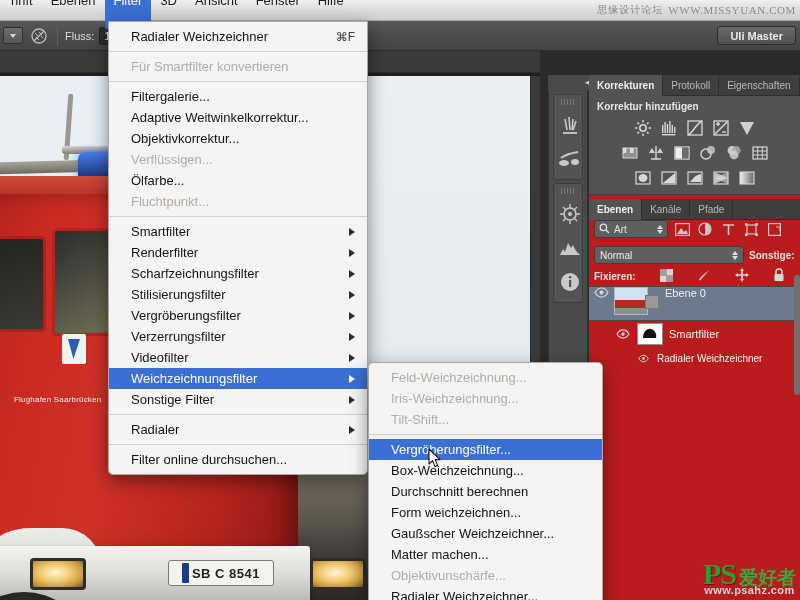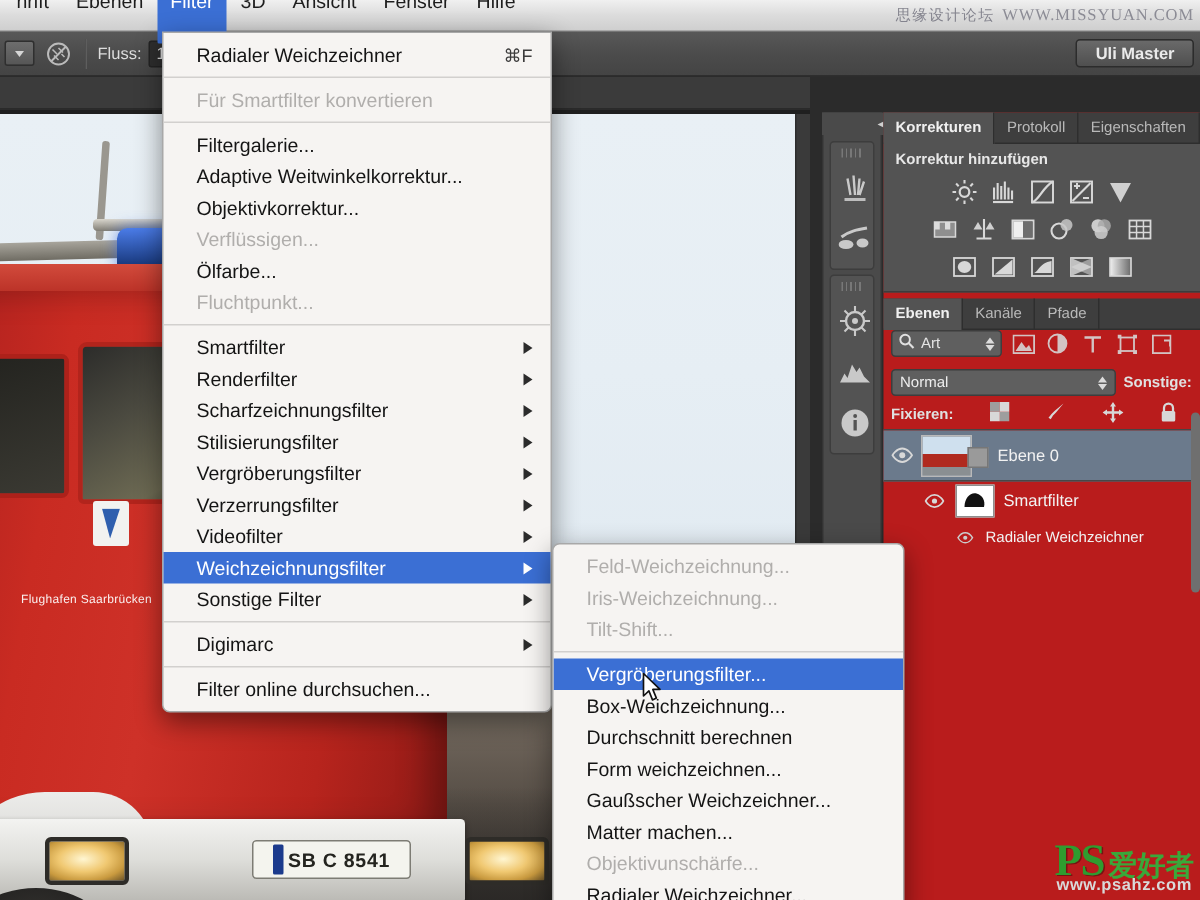--- a/index.html
+++ b/index.html
@@ -262,21 +262,21 @@
   .blend-row{display:flex;align-items:center;height:22px;padding:0 5px;gap:5px;}
   .blend-select{
     flex:0 0 150px;height:18px;background:#5f5f5f;border:1px solid #3d3d3d;border-radius:3px;
     color:#eee;font-size:10px;display:flex;align-items:center;padding:0 5px;
   }
   .lbl{font-size:10px;color:#e0e0e0;font-weight:bold;white-space:nowrap;}
   .numfield{height:17px;background:#434343;border:1px solid #2f2f2f;border-radius:2px;color:#eee;font-size:10px;display:flex;align-items:center;padding:0 3px;}
 
   .lock-row{display:flex;align-items:center;height:21px;padding:0 5px;gap:24px;border-bottom:1px solid #464646;}
 
-  .layer-row{display:flex;align-items:center;height:34px;padding:0 4px;gap:5px;border-bottom:1px solid #474747;}
+  .layer-row{display:flex;align-items:flex-start;height:34px;padding:0 4px;gap:5px;border-bottom:1px solid #474747;}
   .layer-row.sel{background:#6b7a8c;}
   .eye{width:16px;display:flex;justify-content:center;}
   .lthumb{
     width:34px;height:28px;border:1px solid #b9b9b9;
     background:linear-gradient(180deg,#cfe0ee 0 45%,#b02a1f 45% 78%,#8a8f92 78% 100%);
     position:relative;flex:none;
   }
   .lthumb .lnk{
     position:absolute;right:-12px;top:7px;width:14px;height:14px;
     background:#9a9a9a;border:1px solid #777;
@@ -784,21 +784,21 @@
       <div class="m-item hl">
         <span>Weichzeichnungsfilter</span>
         <span class="arrow"></span>
       </div>
       <div class="m-item">
         <span>Sonstige Filter</span>
         <span class="arrow"></span>
       </div>
       <div class="m-sep"></div>
       <div class="m-item">
-        <span>Digimarc</span>
+        <span>Radialer</span>
         <span class="arrow"></span>
       </div>
       <div class="m-sep"></div>
       <div class="m-item">
         <span>Filter online durchsuchen...</span>
       </div>
     </div>
 
   <div class="menu menu-sub" id="blur-menu">
       <div class="m-item dim">

